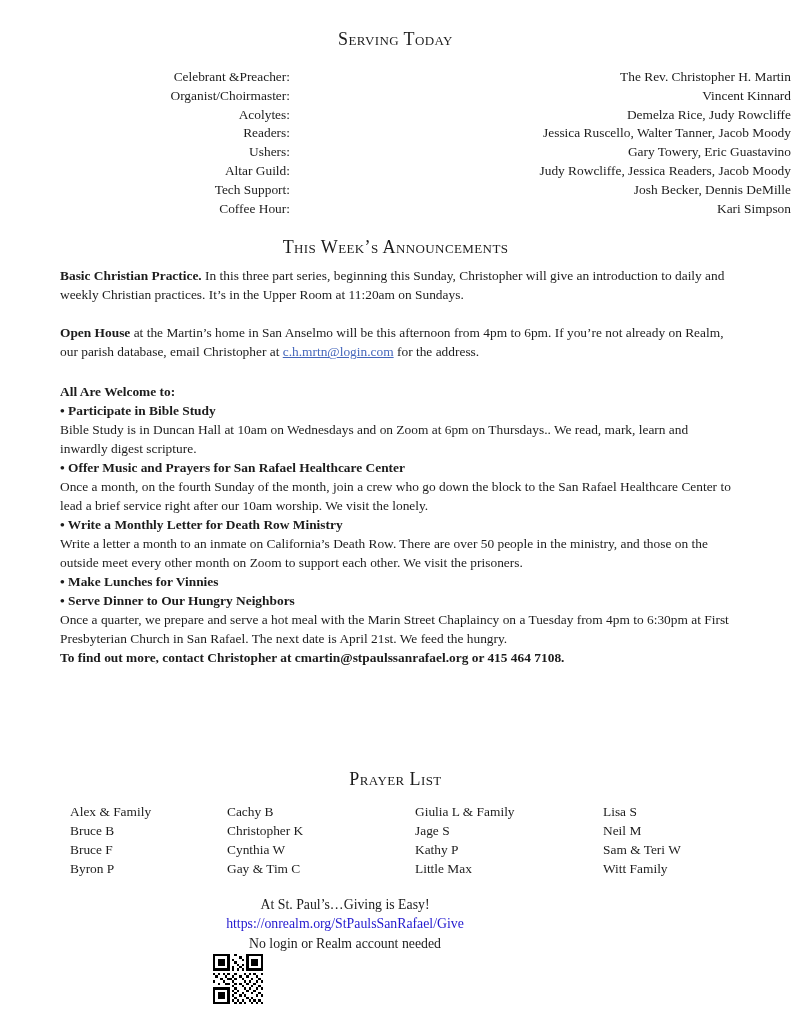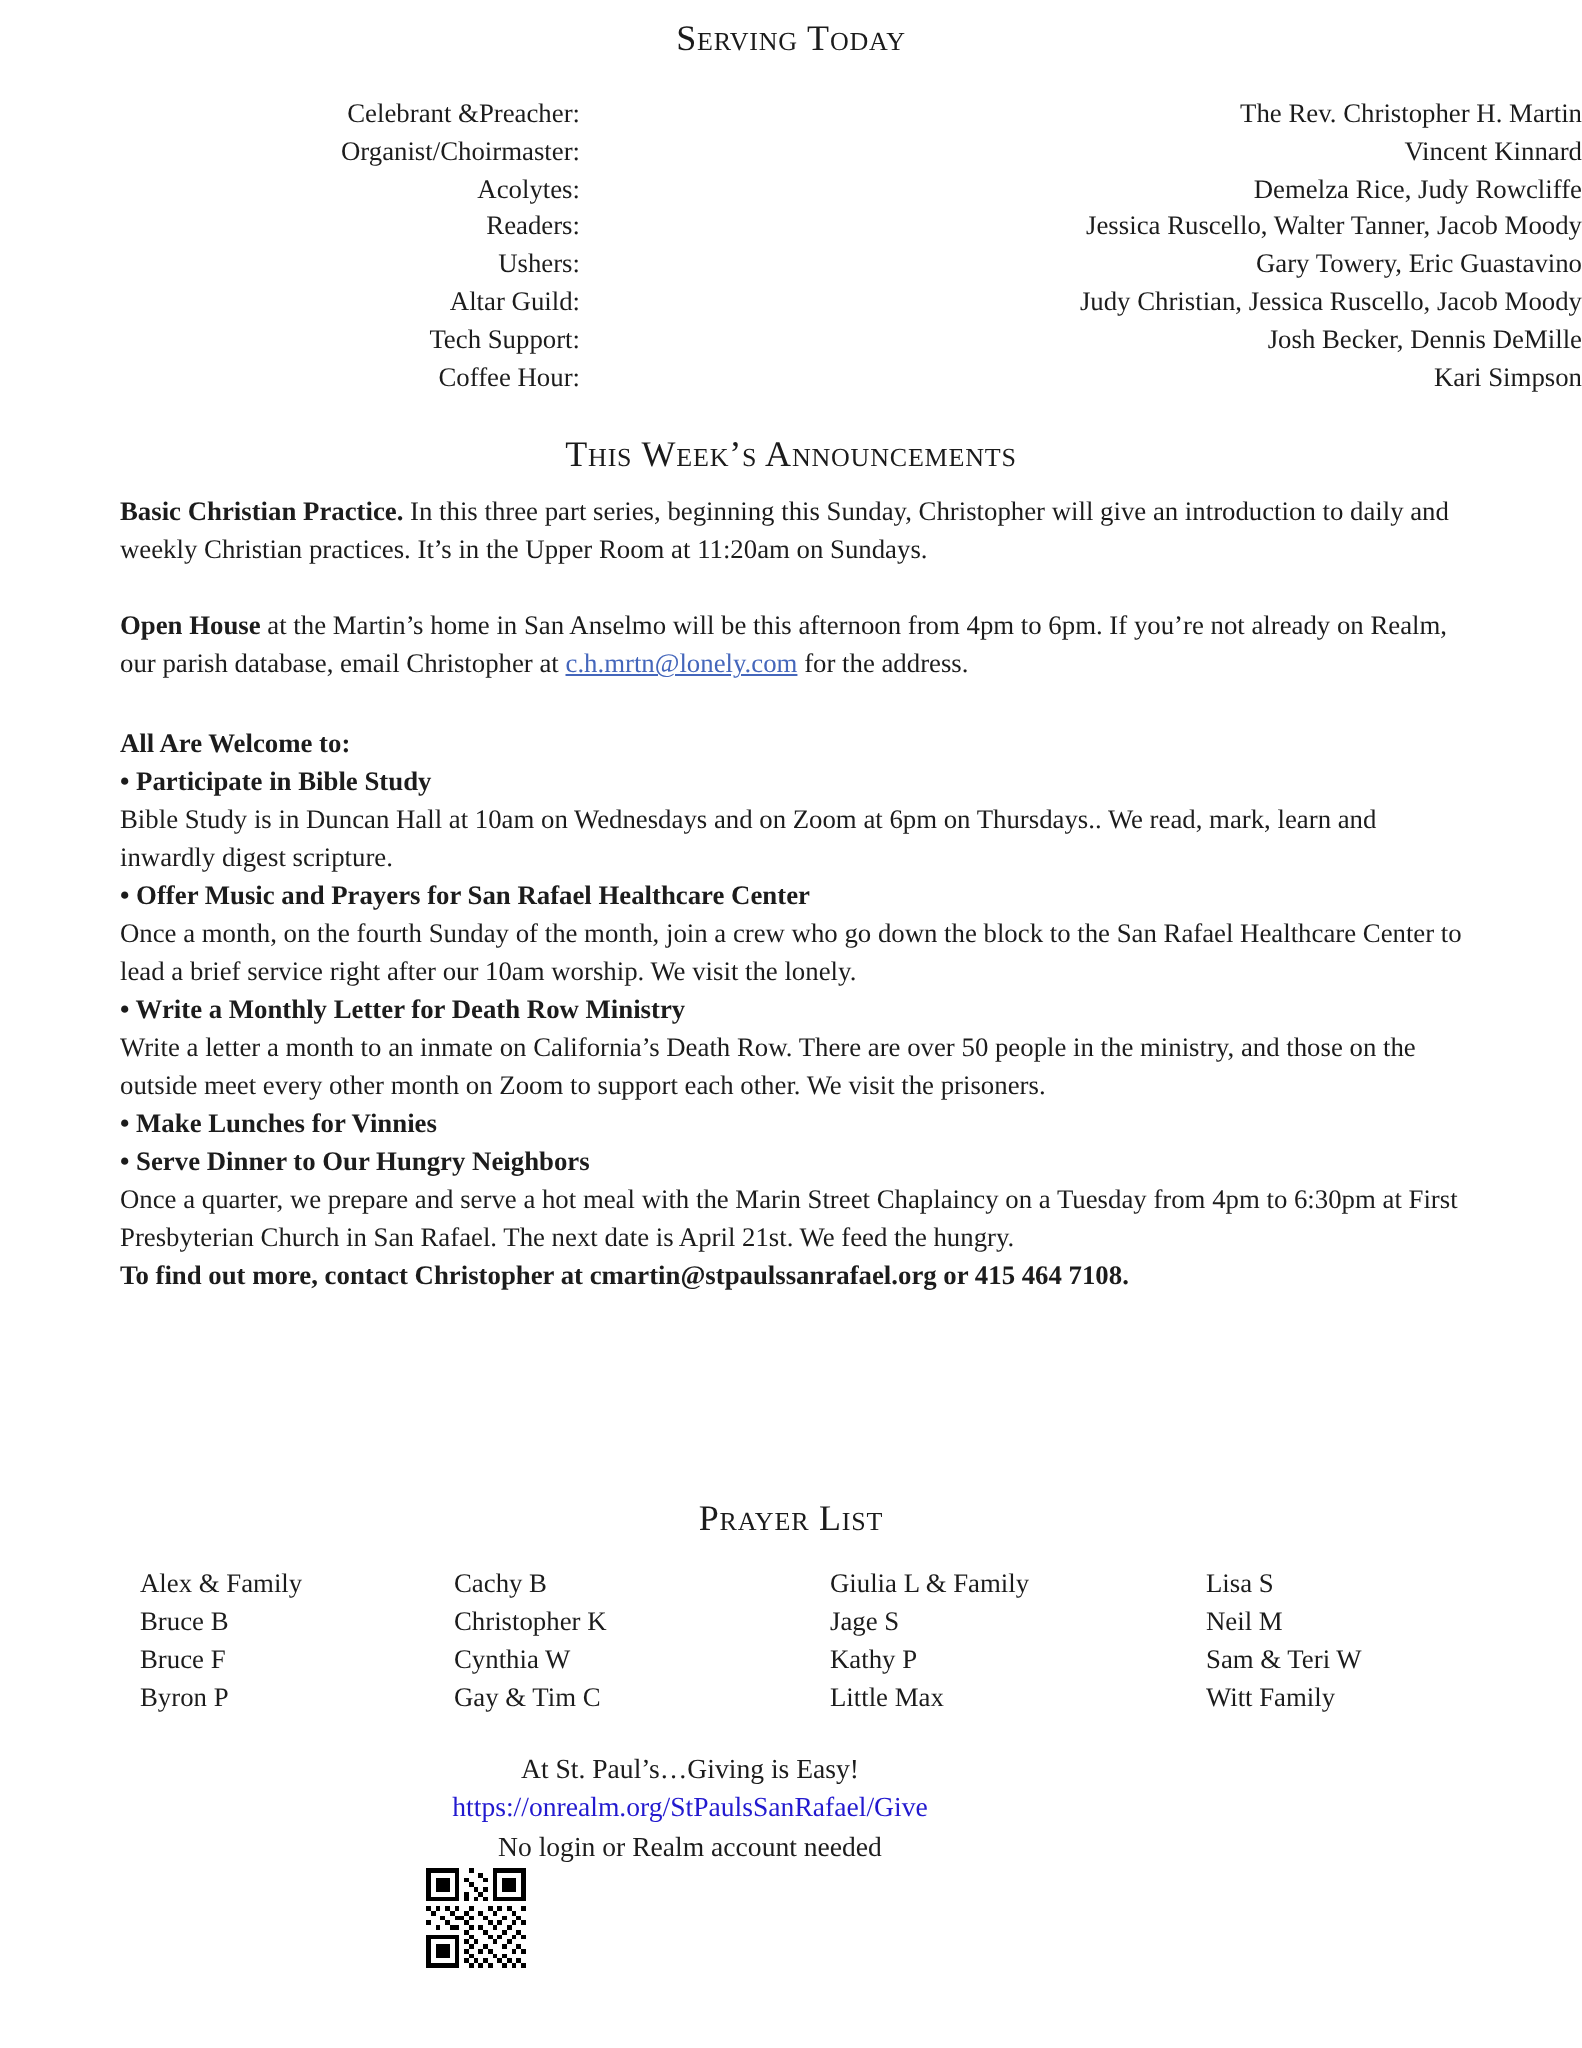--- a/index.html
+++ b/index.html
@@ -7,21 +7,21 @@
   body {
     width: 791px; height: 1024px;
     margin: 0 auto;
     overflow: hidden;
     font-family: "Liberation Serif", "DejaVu Serif", serif;
     color: #1c1c1c;
     font-size: 13.4px;
     line-height: 19px;
     -webkit-font-smoothing: antialiased;
   }
-  .page { width: 791px; height: 1024px; padding-top: 7px; position: relative; }
+  .page { width: 791px; height: 1024px; padding-top: 27px; position: relative; }
 
   .sc-title {
     font-size: 18px;
     line-height: 24px;
     font-weight: normal;
     font-variant: small-caps;
     letter-spacing: 0.4px;
     text-align: center;
     color: #1b1b1b;
   }
@@ -88,38 +88,38 @@
     <div class="serving-row">
       <span class="serving-label">Readers:</span>
       <span class="serving-value">Jessica Ruscello, Walter Tanner, Jacob Moody</span>
     </div>
     <div class="serving-row">
       <span class="serving-label">Ushers:</span>
       <span class="serving-value">Gary Towery, Eric Guastavino</span>
     </div>
     <div class="serving-row">
       <span class="serving-label">Altar Guild:</span>
-      <span class="serving-value">Judy Christian, Jessica Ruscello, Jacob Moody</span>
+      <span class="serving-value">Judy Rowcliffe, Jessica Readers, Jacob Moody</span>
     </div>
     <div class="serving-row">
       <span class="serving-label">Tech Support:</span>
       <span class="serving-value">Josh Becker, Dennis DeMille</span>
     </div>
     <div class="serving-row">
       <span class="serving-label">Coffee Hour:</span>
       <span class="serving-value">Kari Simpson</span>
     </div>
   </div>
 
   <h1 class="sc-title ann-title">This Week’s Announcements</h1>
 
   <div class="body-col">
     <p class="para"><b>Basic Christian Practice.</b><span> In this three part series, beginning this Sunday, Christopher will give an introduction to daily and weekly Christian practices. It’s in the Upper Room at 11:20am on Sundays.</span></p>
 
-    <p class="para"><b>Open House</b><span> at the Martin’s home in San Anselmo will be this afternoon from 4pm to 6pm. If you’re not already on Realm, our parish database, email Christopher at </span><a class="email-link" href="#">c.h.mrtn@lonely.com</a><span> for the address.</span></p>
+    <p class="para"><b>Open House</b><span> at the Martin’s home in San Anselmo will be this afternoon from 4pm to 6pm. If you’re not already on Realm, our parish database, email Christopher at </span><a class="email-link" href="#">c.h.mrtn@login.com</a><span> for the address.</span></p>
 
     <div class="welcome-block">
       <p class="bold">All Are Welcome to:</p>
 
       <p class="bold">• Participate in Bible Study</p>
       <p>Bible Study is in Duncan Hall at 10am on Wednesdays and on Zoom at 6pm on Thursdays.. We read, mark, learn and inwardly digest scripture.</p>
 
       <p class="bold">• Offer Music and Prayers for San Rafael Healthcare Center</p>
       <p>Once a month, on the fourth Sunday of the month, join a crew who go down the block to the San Rafael Healthcare Center to lead a brief service right after our 10am worship. We visit the lonely.</p>
 

